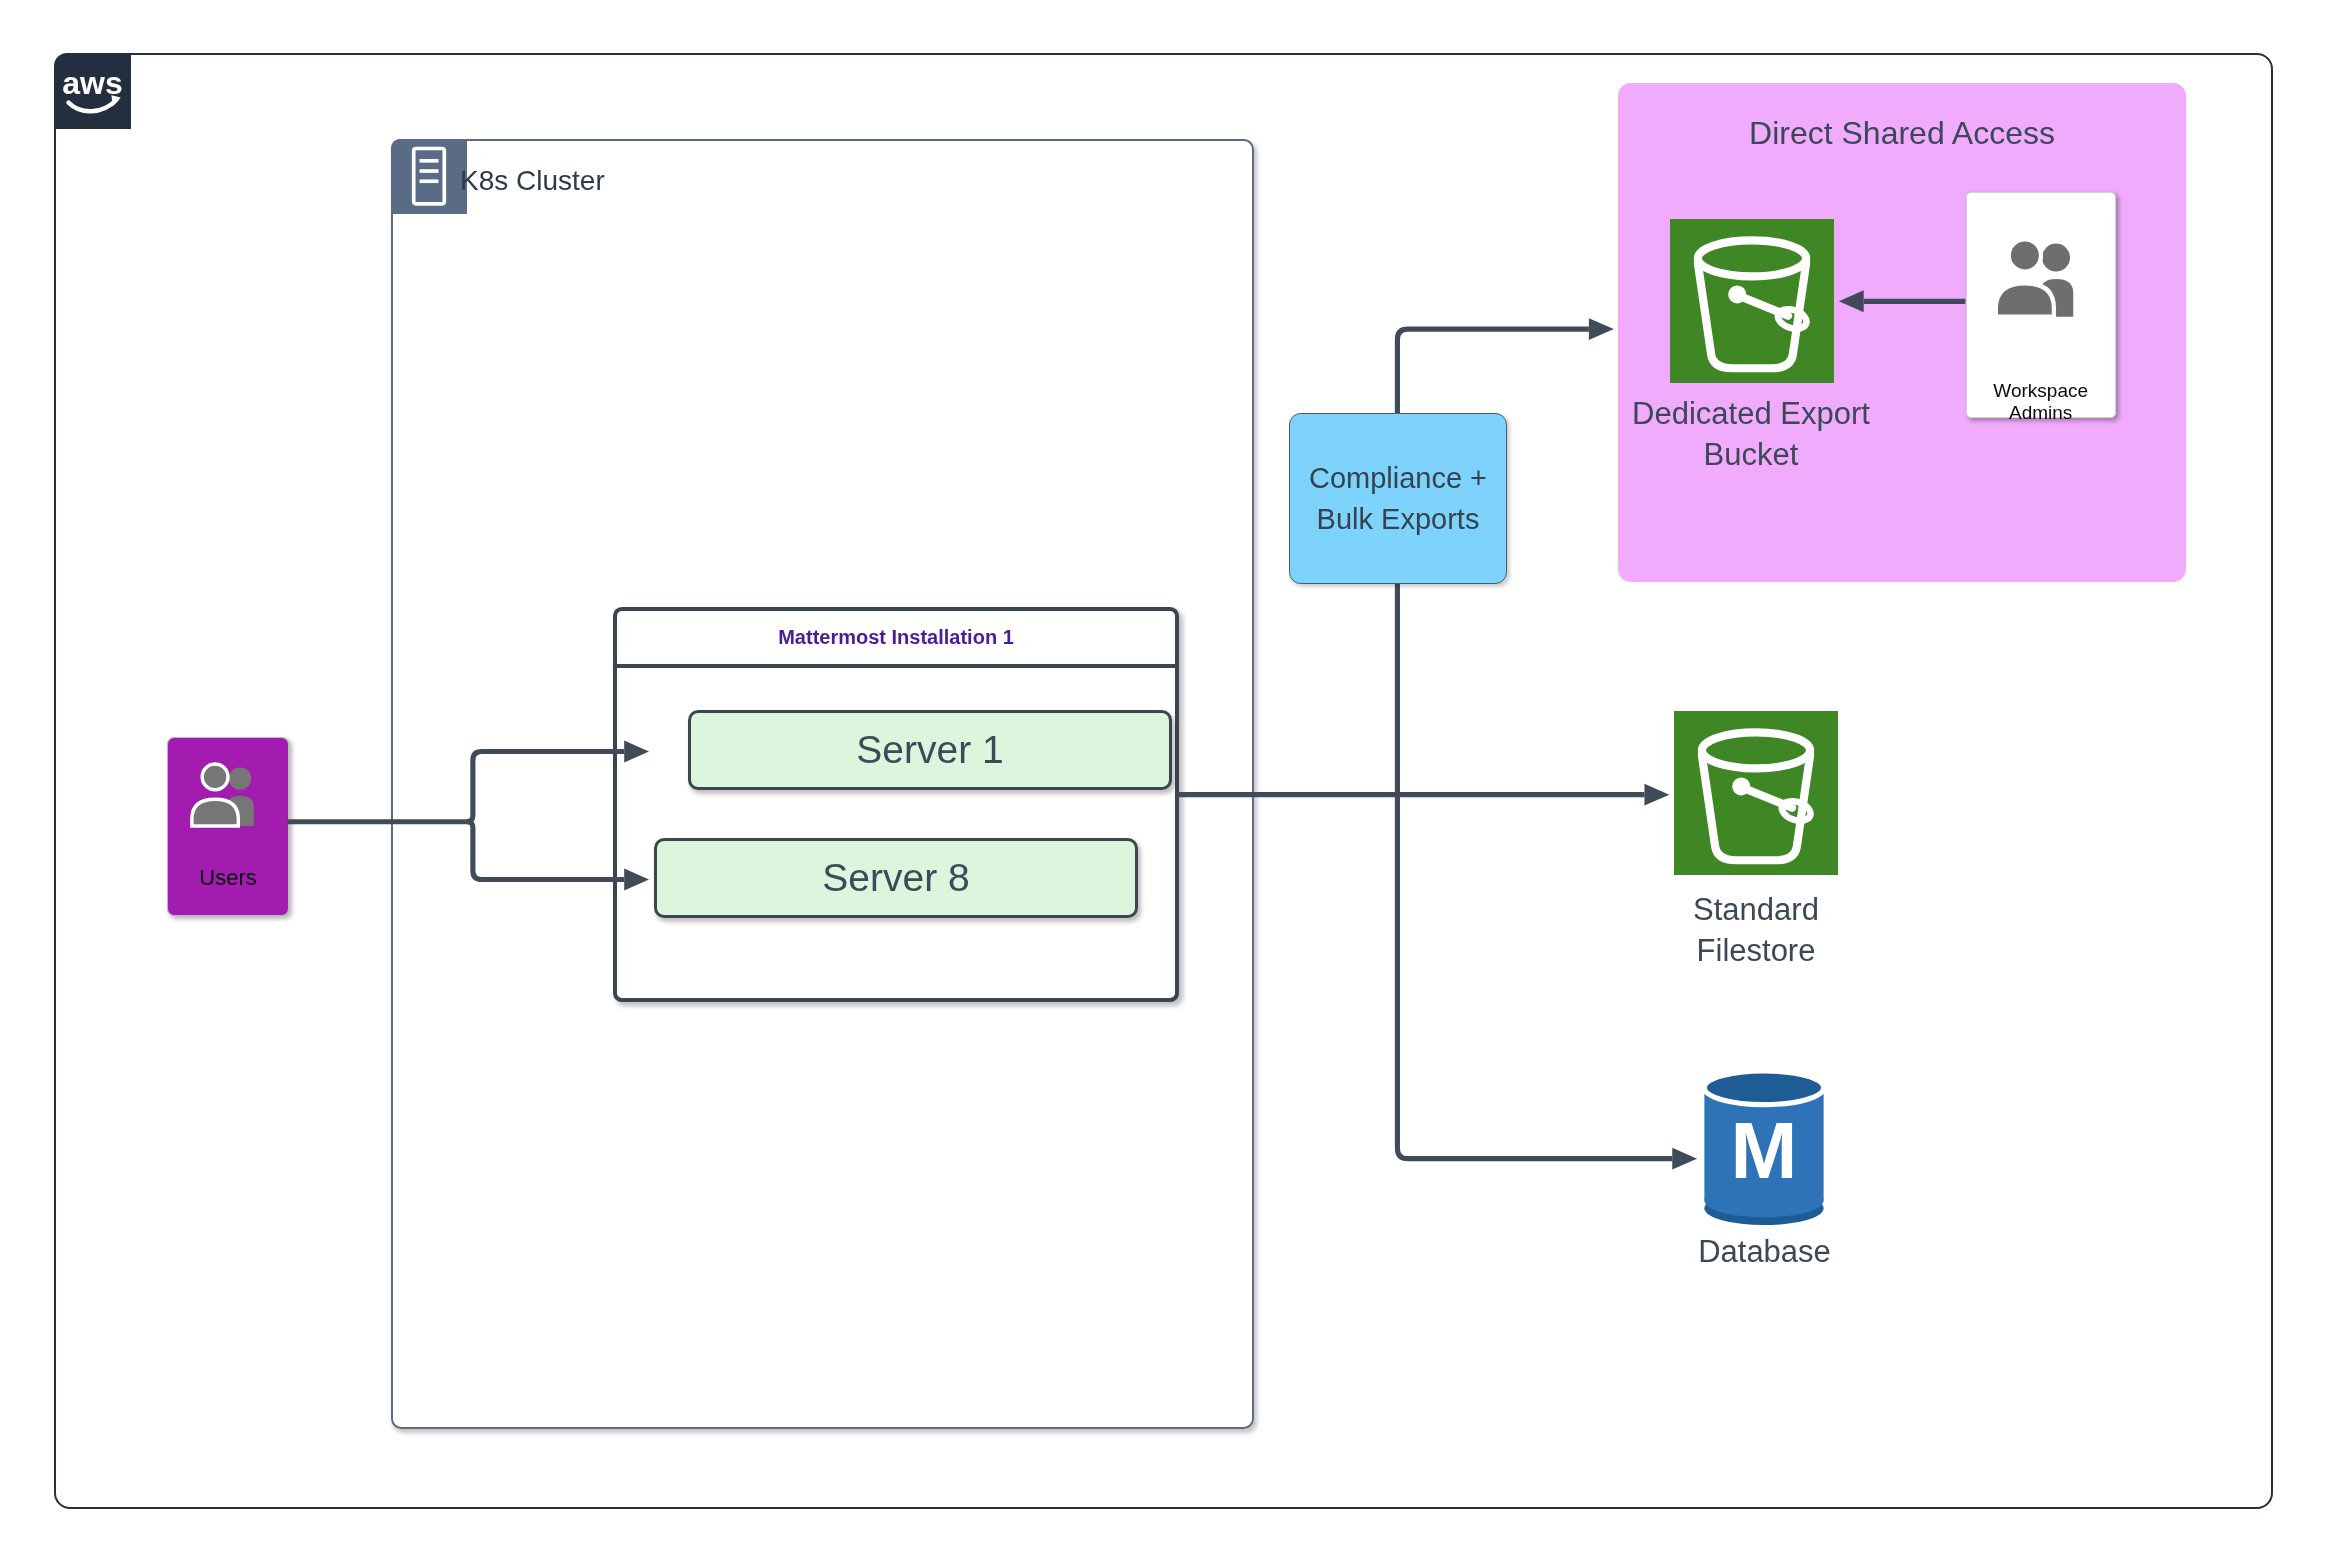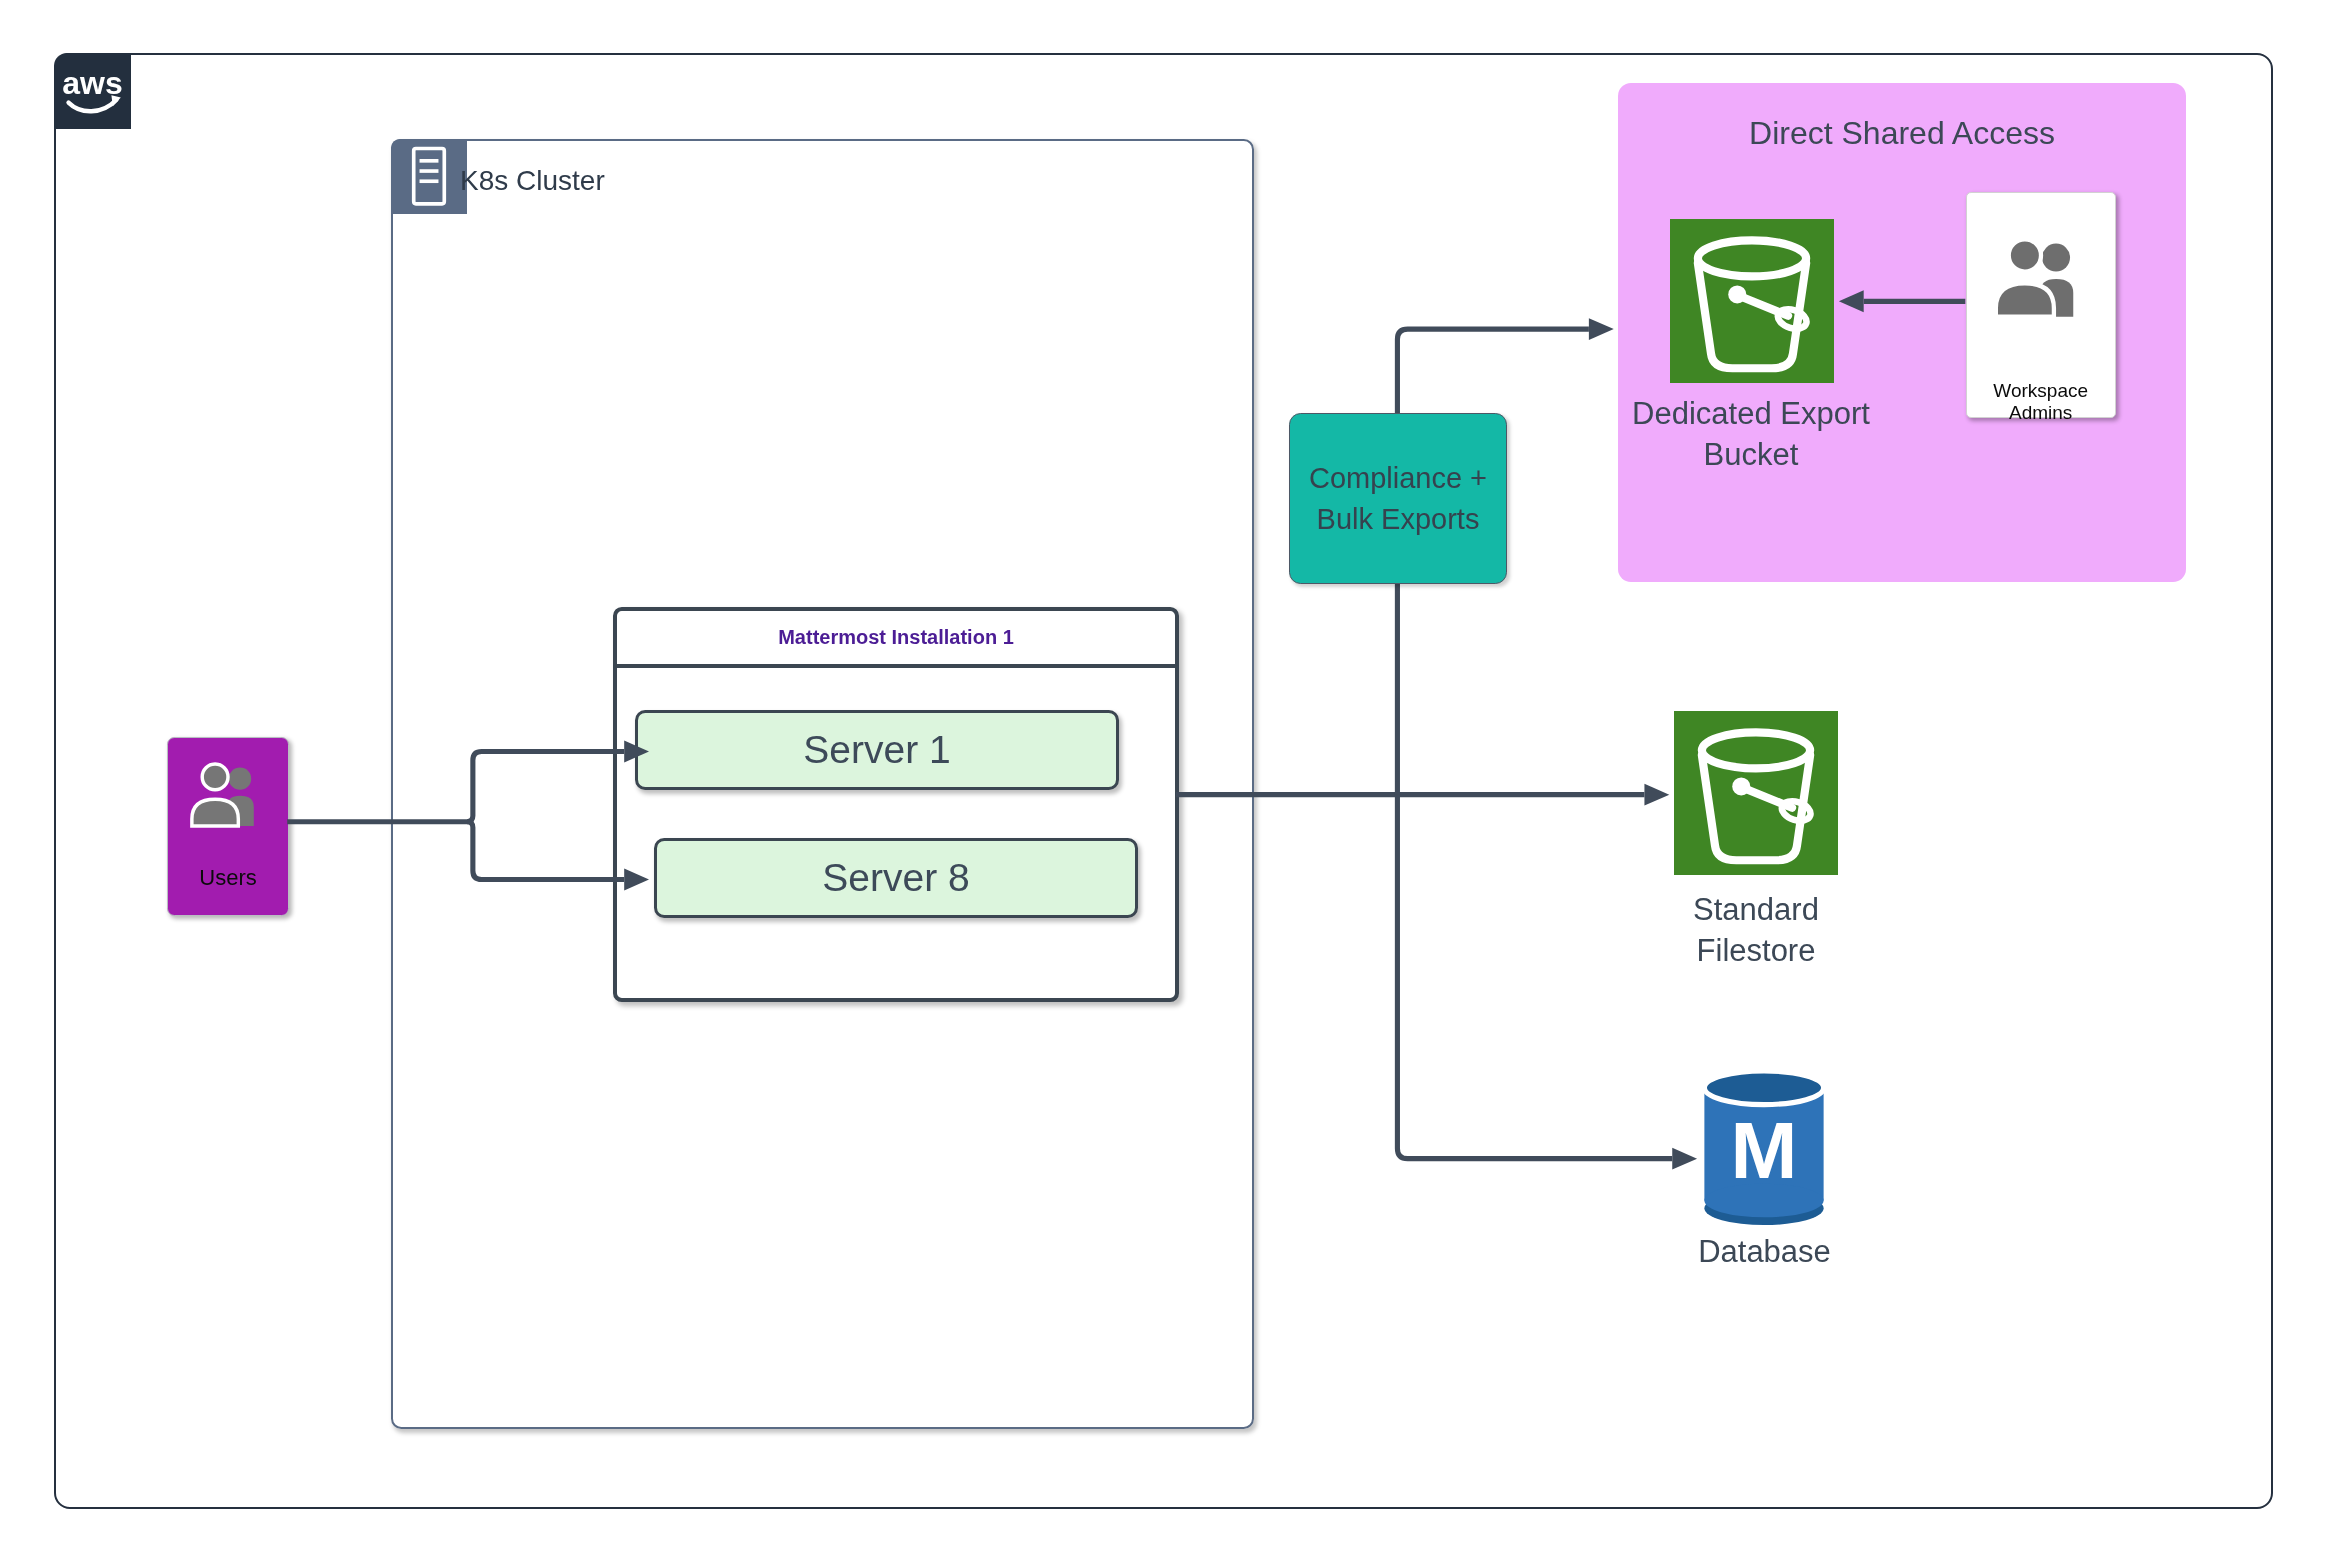--- a/index.html
+++ b/index.html
@@ -32,25 +32,25 @@
   
   .mm-box{left:613px;top:607px;width:566px;height:395px;background:#fff;
           border:4.4px solid #3b4651;border-radius:8.8px;
           box-shadow:3.7px 3.7px 5.1px rgba(0,0,0,0.25);z-index:1;box-sizing:border-box;}
   .mm-title{height:53px;border-bottom:4.4px solid #3b4651;display:flex;align-items:center;
             justify-content:center;font-size:20px;color:#4c1d95;font-weight:bold;}
   .server-box{width:484px;height:80px;background:#dcf5dd;border:3.7px solid #3b4651;
               border-radius:10.2px;display:flex;align-items:center;justify-content:center;
               font-size:39px;color:#3d4a59;box-shadow:2.9px 3.7px 4.4px rgba(0,0,0,0.25);
               z-index:1;box-sizing:border-box;}
-  .server-1{left:635px;top:710px;}
+  .server-1{left:688px;top:710px;}
   .server-2{left:654px;top:838px;}
 
   
-  .compliance-box{left:1289px;top:413px;width:218px;height:171px;background:#14b8a6;
+  .compliance-box{left:1289px;top:413px;width:218px;height:171px;background:#7dd3fc;
                   border:1.5px solid #4d5866;border-radius:11.7px;z-index:3;
                   display:flex;flex-direction:column;align-items:center;justify-content:center;
                   font-size:29px;line-height:1.38;color:#36424e;
                   box-shadow:2.2px 2.9px 3.7px rgba(0,0,0,0.18);box-sizing:border-box;}
 
   
   .dsa-panel{left:1618px;top:83px;width:568px;height:499px;background:#f0abfc;
              border-radius:13px;z-index:0;}
   .dsa-title{position:absolute;left:0;top:32px;width:100%;text-align:center;
              font-size:32px;color:#3c4856;}

